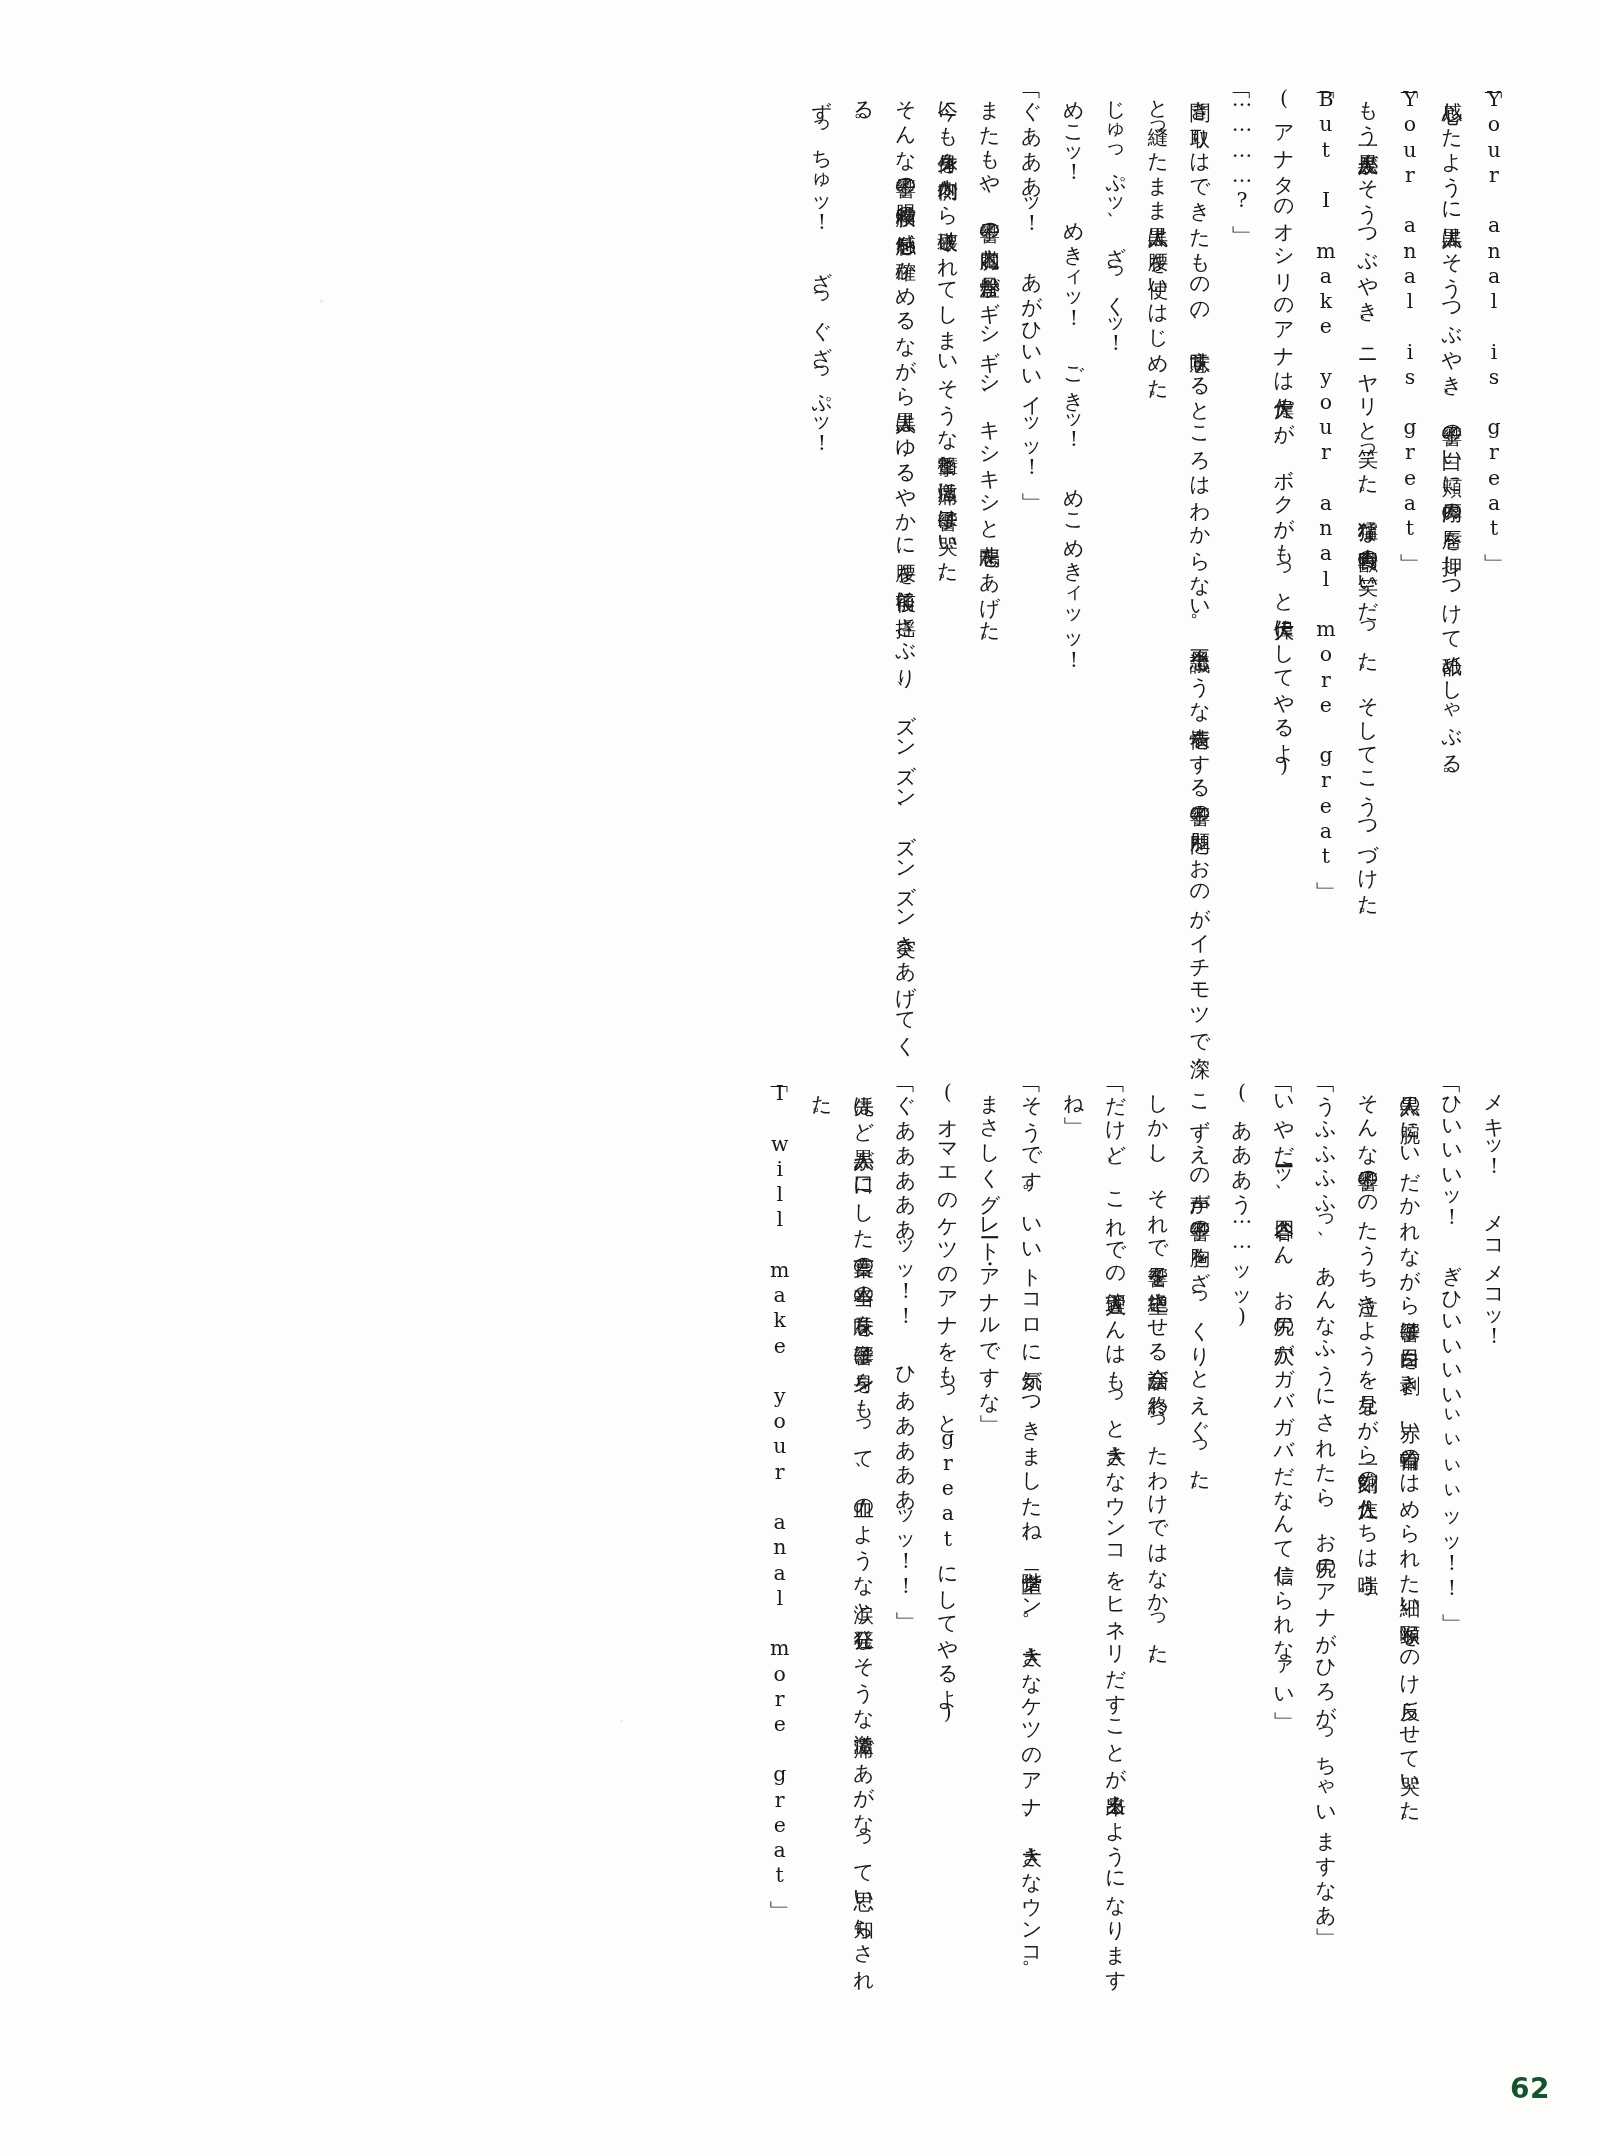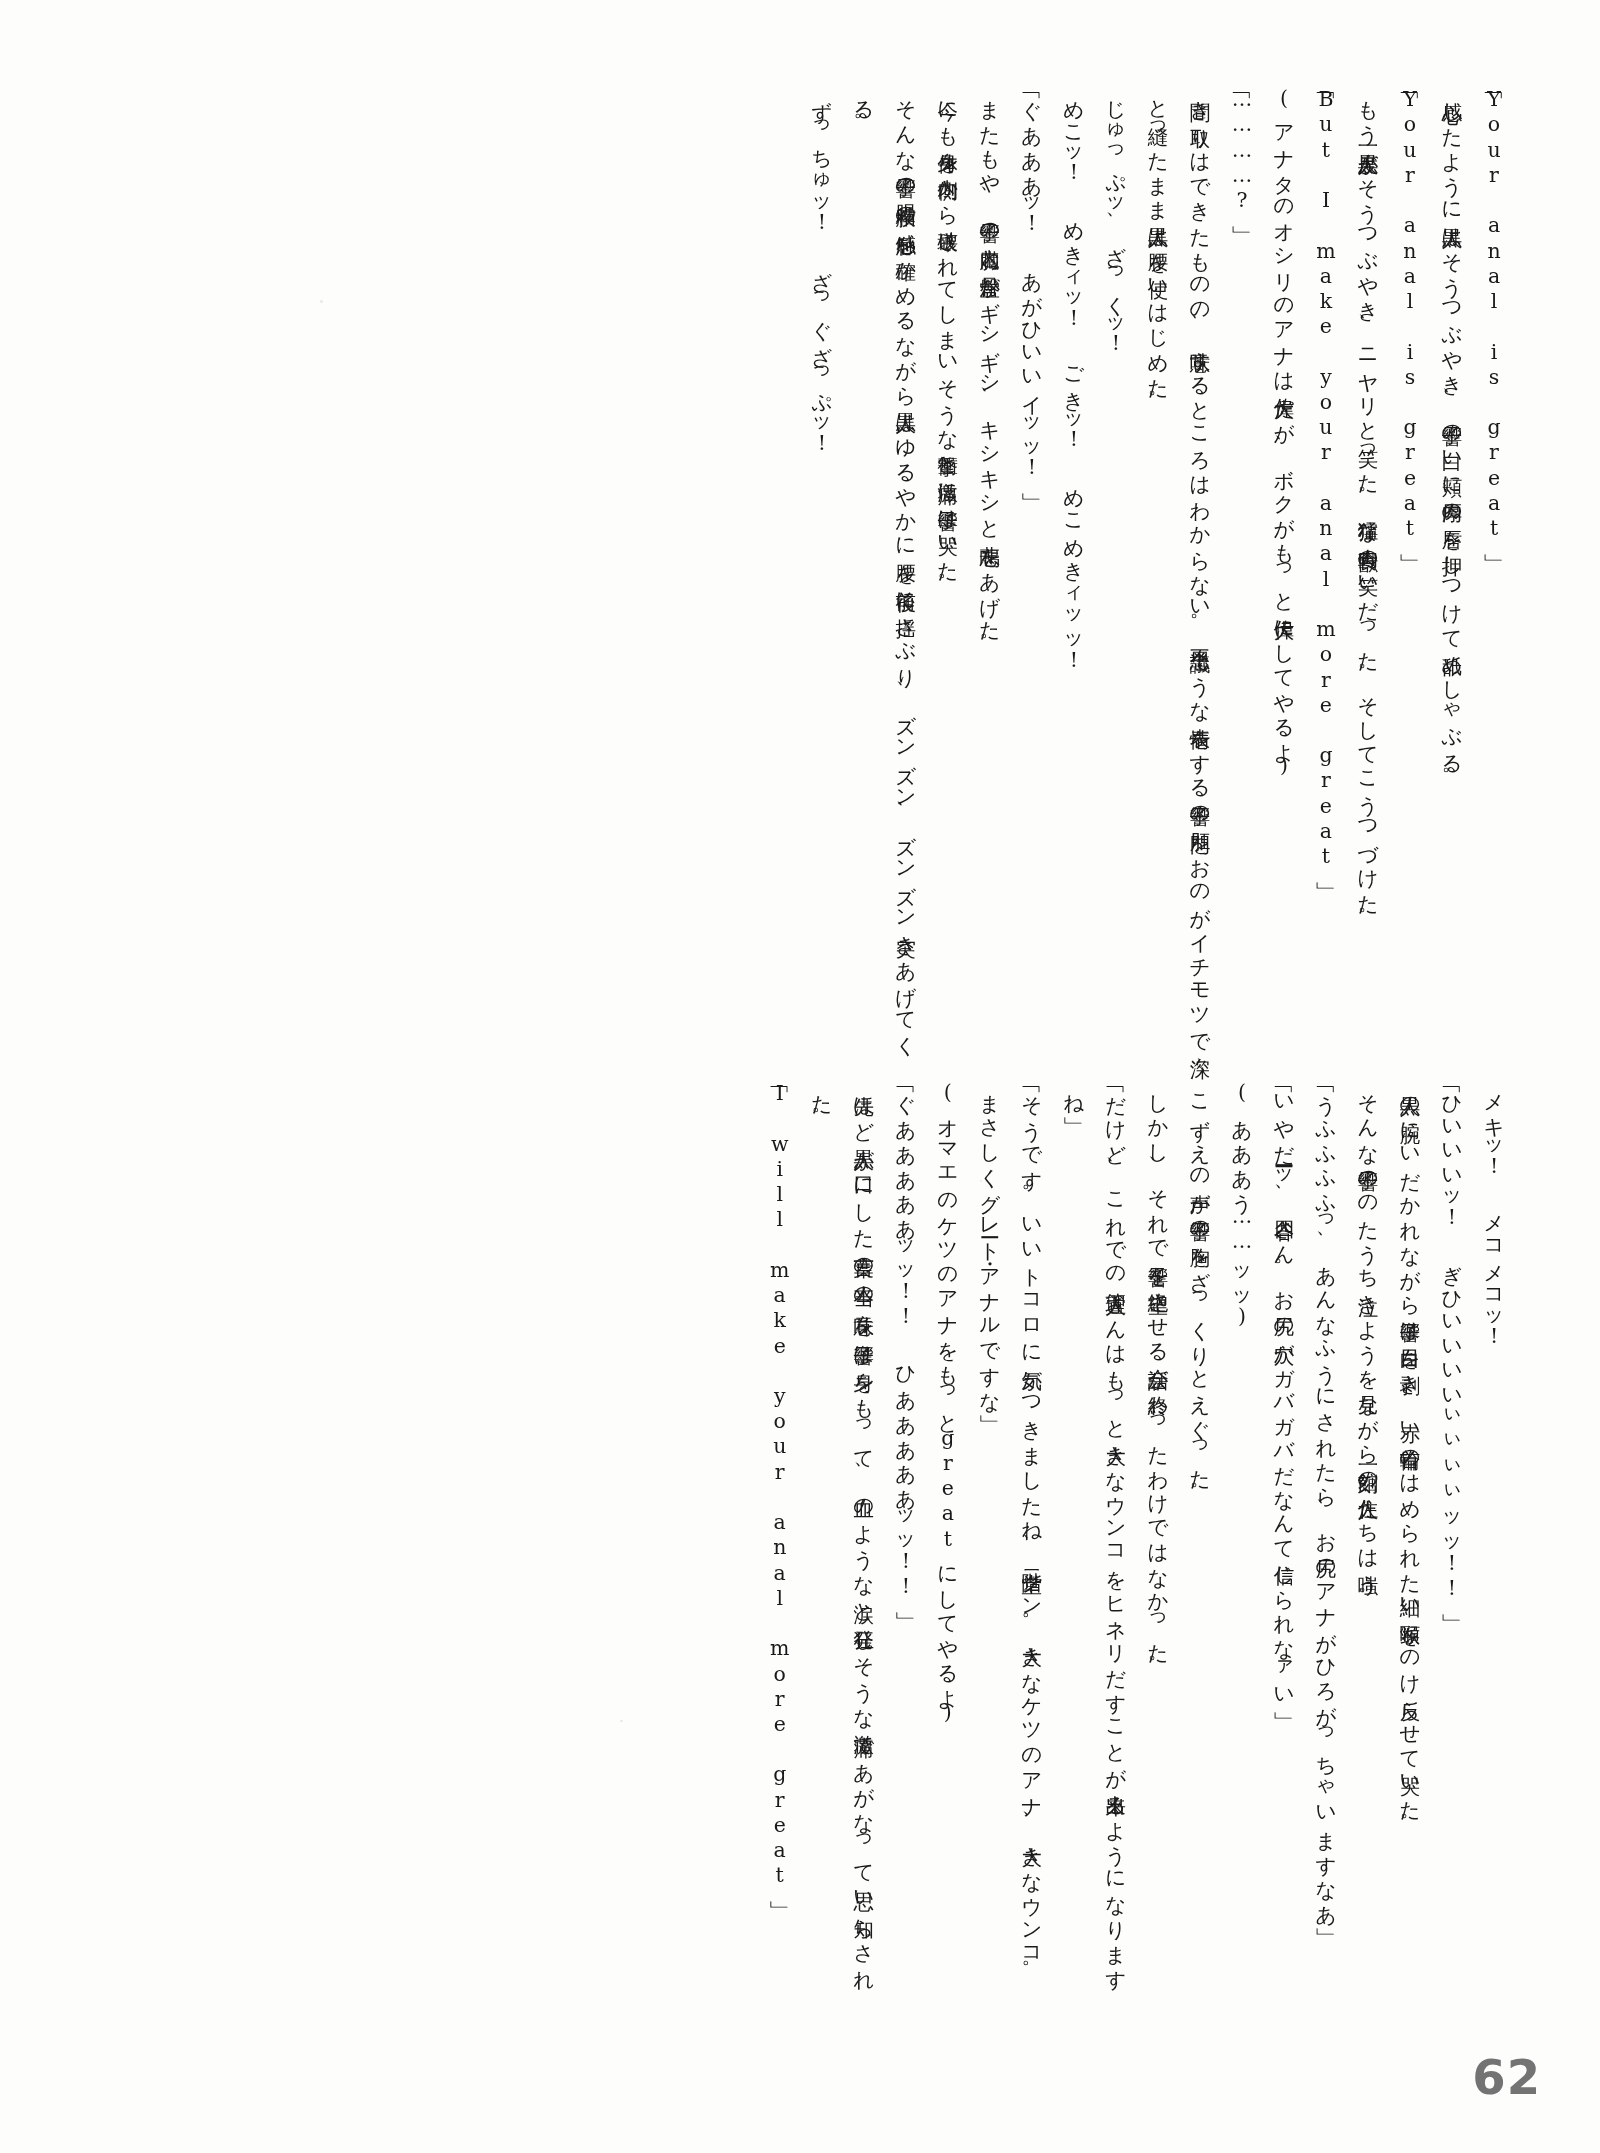--- a/index.html
+++ b/index.html
@@ -50,27 +50,27 @@
     height: 900px;
     width: 1420px;
   }
   .para {
     display: block;
     margin: 0;
     padding: 0;
   }
   .page-number {
     position: absolute;
-    right: 59px;
+    right: 50px;
     bottom: 48px;
     font-family: "DejaVu Sans", "Liberation Sans", sans-serif;
     font-weight: bold;
-    font-size: 48px;
+    font-size: 28px;
     letter-spacing: 0.02em;
-    color: #737373;
+    color: #14532d;
   }
   
   .speckle {
     position: absolute;
     background: #d9d6cf;
     border-radius: 50%;
     opacity: .5;
   }
 </style>
 </head>

